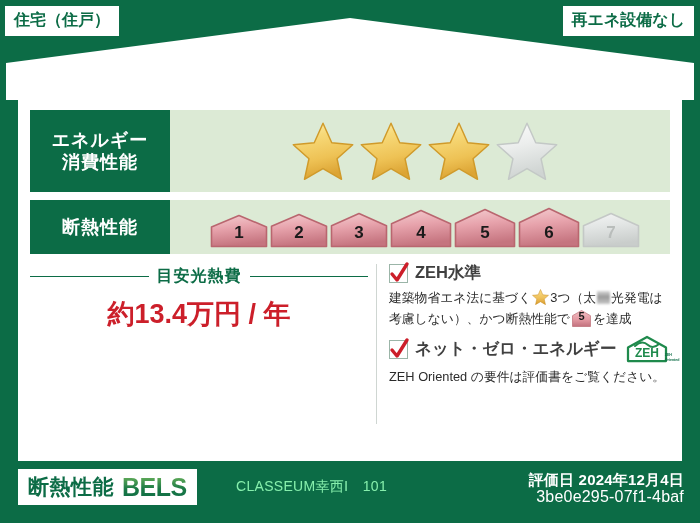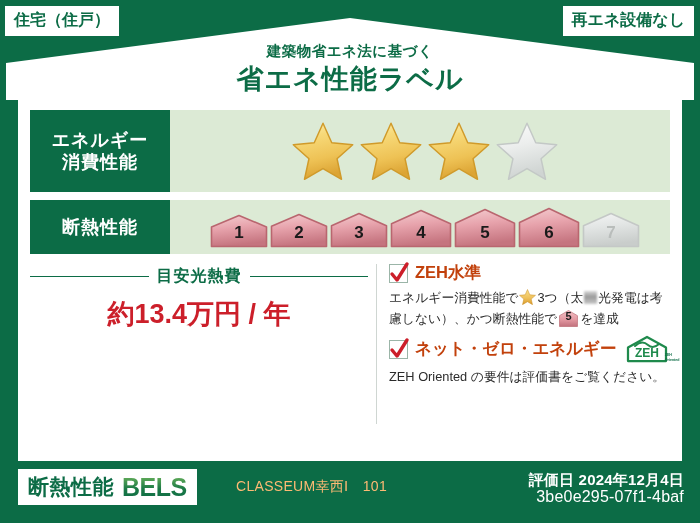--- a/index.html
+++ b/index.html
@@ -204,21 +204,21 @@
     border: 1.4px solid #9bb5a8;
     background: #ffffff;
     position: relative;
     flex: 0 0 19px;
     box-sizing: border-box;
   }
   .checkbox svg { position: absolute; left: -1px; top: -4px; }
   .check-title {
     font-size: 16.5px;
     font-weight: bold;
-    color: #c2410c;
+    color: #404040;
     letter-spacing: 0px;
     white-space: nowrap;
   }
   .check-body {
     font-size: 12.8px;
     line-height: 21px;
     color: #2b2b2b;
     margin-top: 3px;
   }
   .inline-star { vertical-align: -3px; margin: 0 1px; }
@@ -292,21 +292,21 @@
     line-height: 25px;
     background: linear-gradient(180deg,#6cb35c 0%,#1c7a46 55%,#0c6c46 100%);
     -webkit-background-clip: text;
     background-clip: text;
     color: transparent;
   }
   #building-name {
     position: absolute;
     left: 236px; top: 17px;
     font-size: 14px;
-    color: #fdba74;
+    color: #86efac;
     white-space: nowrap;
     letter-spacing: 0.3px;
   }
   #eval-block {
     position: absolute;
     right: 16px; top: 9px;
     text-align: right;
   }
   #eval-date {
     font-size: 15px;
@@ -325,24 +325,20 @@
 </style>
 </head>
 <body>
 
 <div id="label-root">
 
   <div id="tag-left" class="corner-tag">住宅（住戸）</div>
   <div id="tag-right" class="corner-tag">再エネ設備なし</div>
 
   <div class="roof"></div>
-  <div class="header-text">
-    <div id="header-sub">建築物省エネ法に基づく</div>
-    <div id="header-main">省エネ性能ラベル</div>
-  </div>
 
   <div id="body-panel">
 
     <div class="perf-row">
       <div class="perf-label">
         <span>エネルギー</span>
         <span>消費性能</span>
       </div>
       <div class="perf-value">
         <div class="stars" id="stars-container">
@@ -491,21 +487,21 @@
         <div class="check-item">
           <div class="check-head">
             <span class="checkbox">
               <svg width="21" height="26" viewBox="0 0 21 26" aria-hidden="true">
                 <path d="M3 13 L8 19 L18 3" fill="none" stroke="#cc1f2a" stroke-width="3.4" stroke-linecap="round" stroke-linejoin="round"></path>
               </svg>
             </span>
             <span class="check-title">ZEH水準</span>
           </div>
           <div class="check-body">
-            <span>エネルギー消費性能で</span><svg class="inline-star" width="17" height="16" viewBox="0 0 34 32">
+            <span>建築物省エネ法に基づく</span><svg class="inline-star" width="17" height="16" viewBox="0 0 34 32">
                 <defs>
                   <linearGradient id="igs" x1="0" y1="0" x2="0" y2="1">
                     <stop offset="0%" stop-color="#fbe08a"></stop>
                     <stop offset="55%" stop-color="#efc25c"></stop>
                     <stop offset="100%" stop-color="#d99b2c"></stop>
                   </linearGradient>
                 </defs>
                 <polygon points="17,1 21.6,11.6 33,12.6 24.4,20.2 27,31.3 17,25.4 7,31.3 9.6,20.2 1,12.6 12.4,11.6" fill="url(#igs)" stroke="#c98f27" stroke-width="1"></polygon>
               </svg><span>3つ（太</span><span class="blur-char"></span><span>光発電は考慮しない）、かつ断熱性能で</span><span class="inline-house"><svg width="19" height="17" viewBox="0 0 40 36">
                   <defs>

